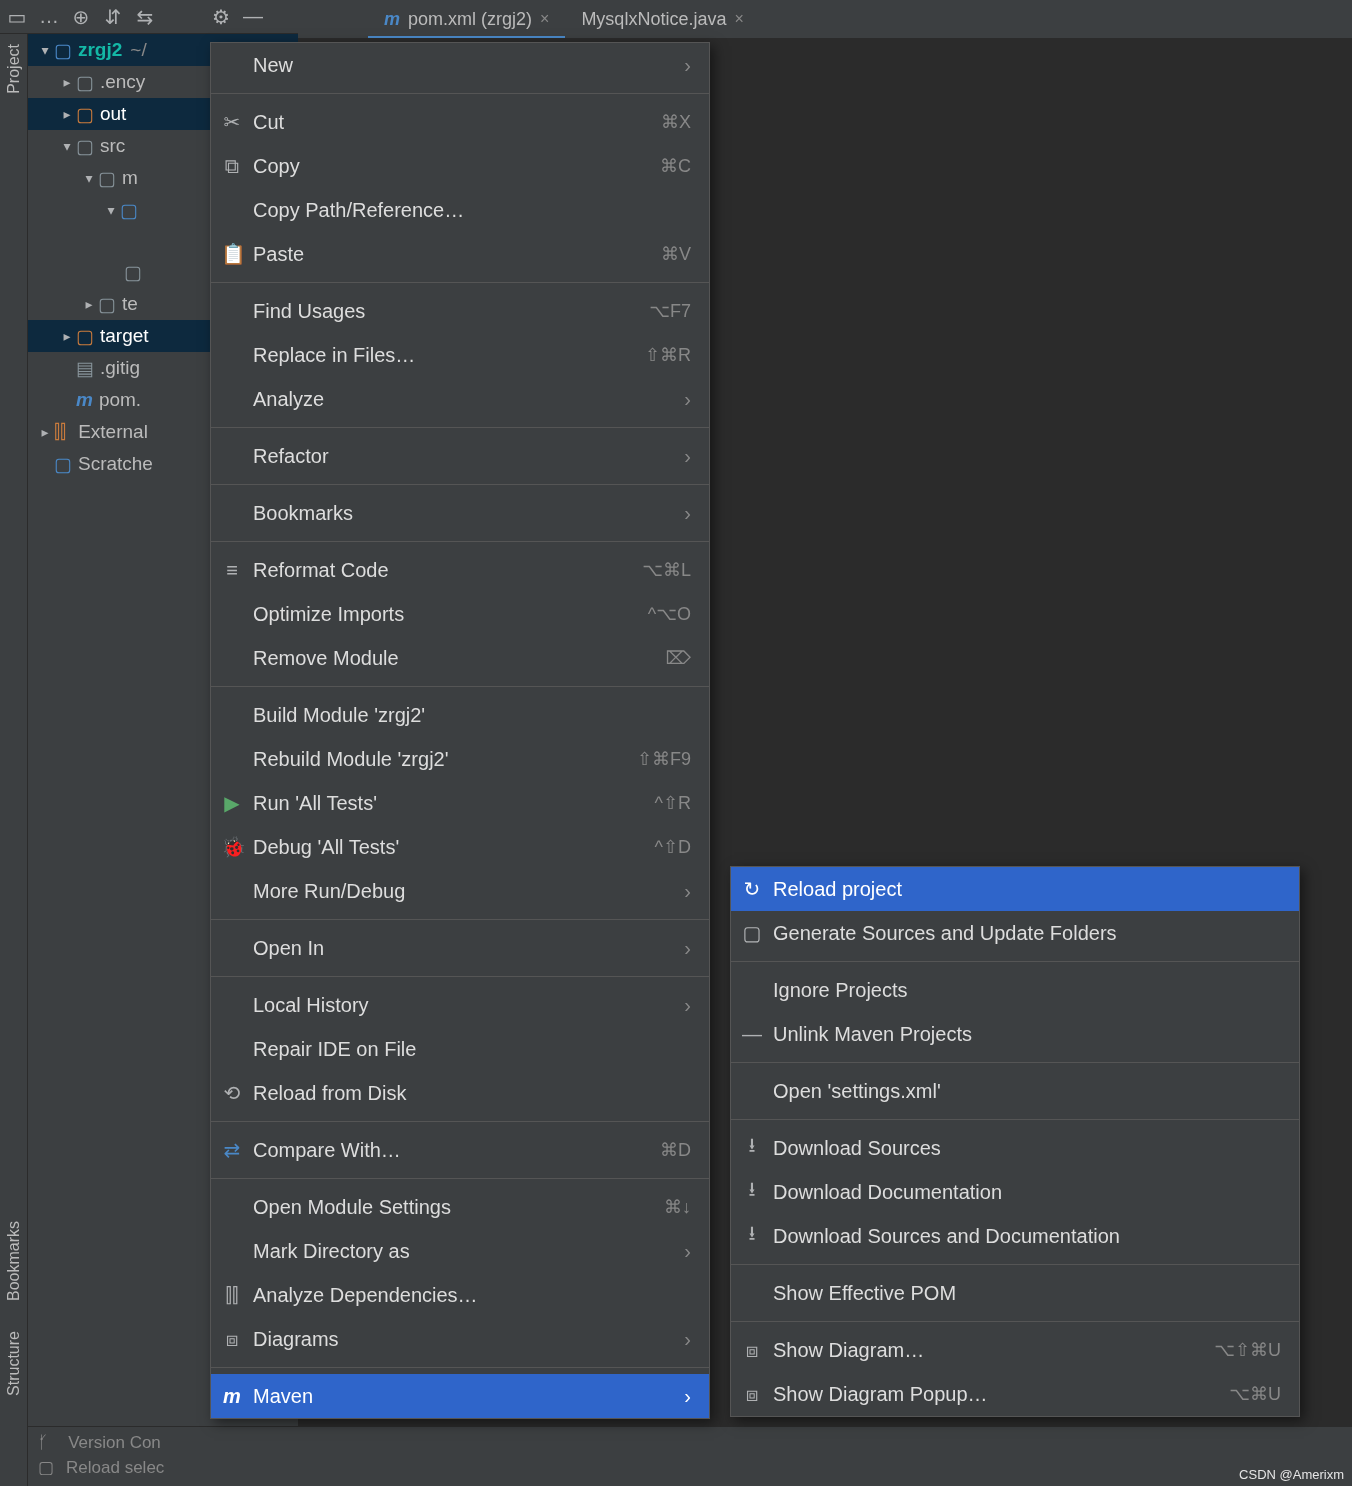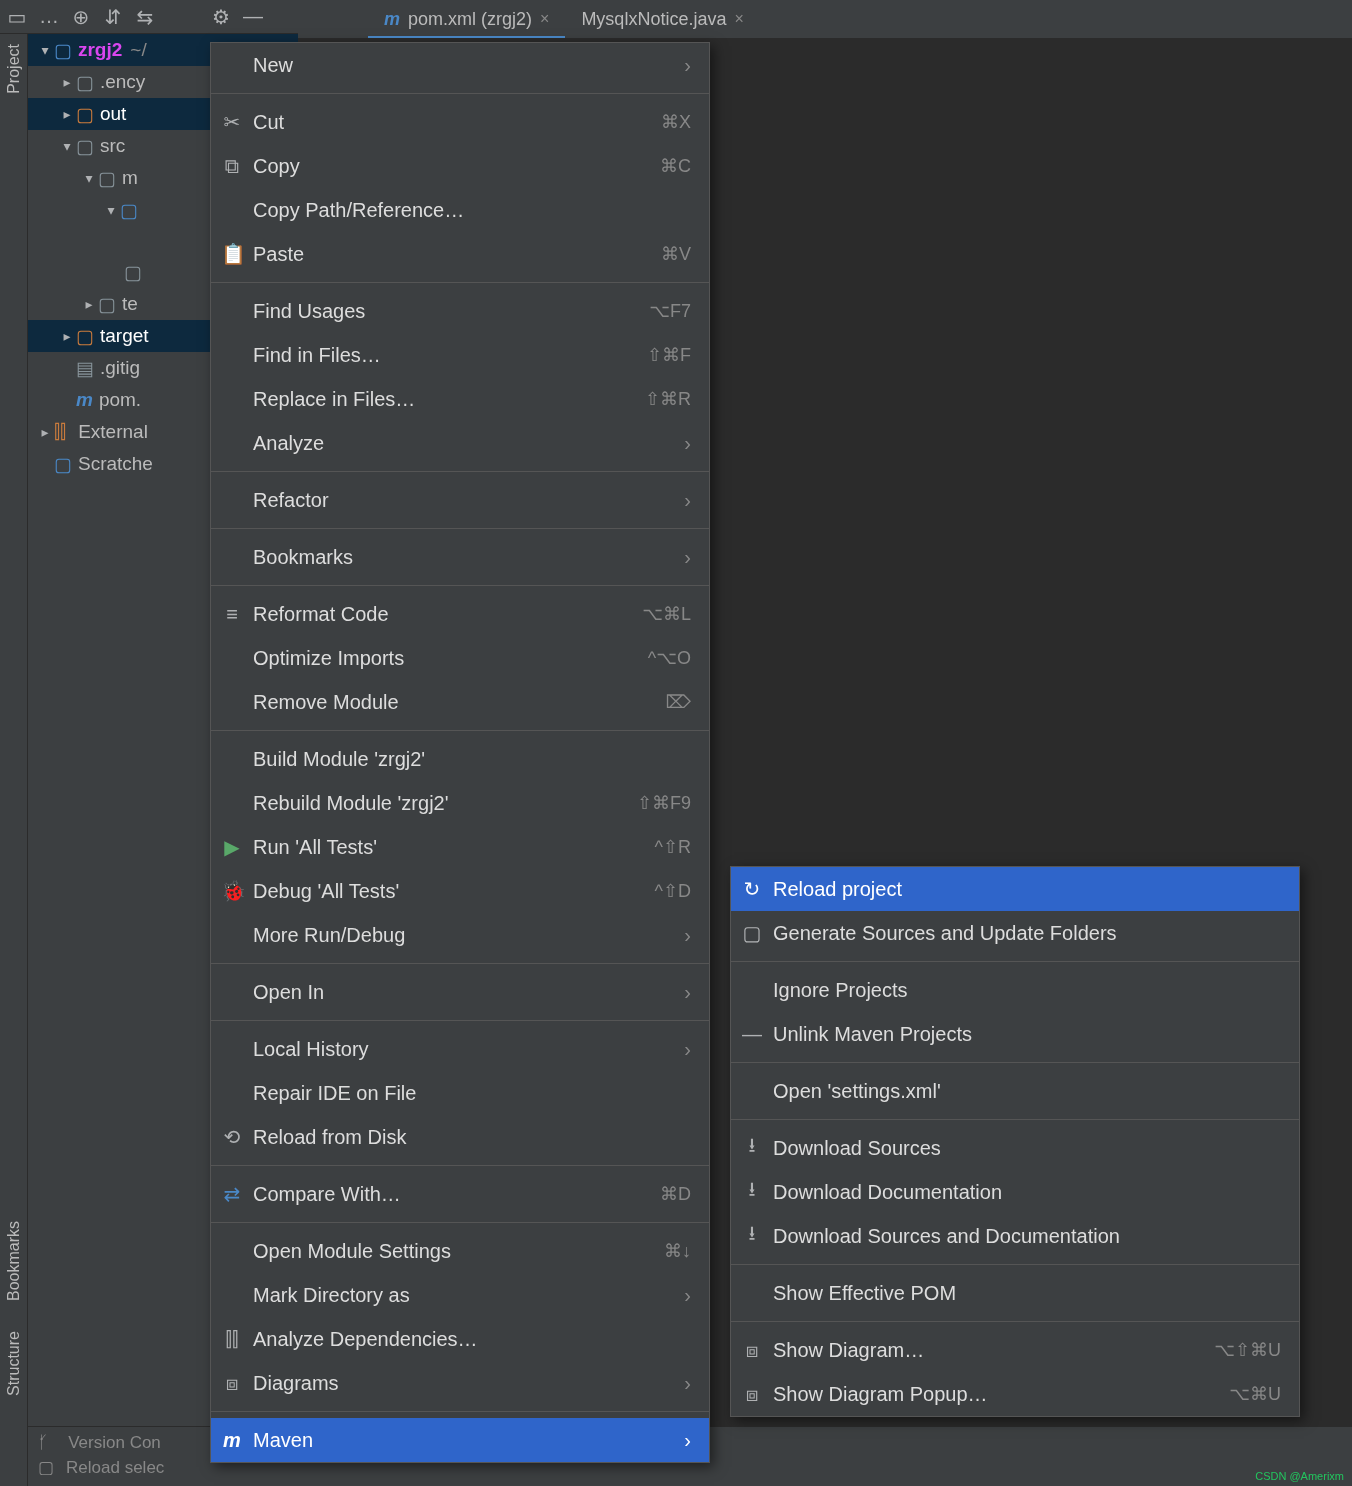--- a/index.html
+++ b/index.html
@@ -30,21 +30,21 @@
 .menu{position:absolute;background:#3C3F41;border:1px solid #555;box-shadow:4px 4px 12px rgba(0,0,0,0.5);font-size:20px;color:#DDD}
 .menu1{left:210px;top:42px;width:500px}
 .menu2{left:730px;top:866px;width:570px}
 .mi{display:flex;align-items:center;height:44px;padding:0 18px 0 42px;position:relative;cursor:pointer}
 .mi .micon{position:absolute;left:10px;width:22px;text-align:center;color:#AFB1B3}
 .mi .msc{margin-left:auto;color:#888;font-size:18px}
 .mi .sub{margin-left:auto;color:#888}
 .sep{height:1px;background:#555;margin:6px 0}
 .mi.sel{background:#2F65CA;color:#fff}
 .mi.sel .micon,.mi.sel .msc,.mi.sel .sub{color:#fff}
-.watermark{position:absolute;right:8px;bottom:4px;font-size:11px;color:#22c55e}
+.watermark{position:absolute;right:8px;bottom:4px;font-size:13px;color:#e5e5e5}
 </style>
 </head>
 <body>
 
 <div class="toolbar">
   <span class="icon">▭</span>
   <span class="icon">…</span>
   <span class="icon">⊕</span>
   <span class="icon">⇵</span>
   <span class="icon">⇆</span>
@@ -70,21 +70,21 @@
   <span style="flex:1"></span>
   <span class="vlabel">Bookmarks</span>
   <span class="vlabel">Structure</span>
   <span style="height:60px"></span>
 </div>
 
 <div class="tree">
   <div class="tree-row sel" style="padding-left:8px">
     <span class="arrow">▾</span>
     <span class="folder f-blue">▢</span>
-    <b style="color:#d946ef">zrgj2</b>
+    <b style="color:#14b8a6">zrgj2</b>
     <span style="margin-left:8px;color:#888">~/</span>
   </div>
   <div class="tree-row" style="padding-left:30px">
       <span class="arrow">▸</span>
       <span class="folder f-gray">▢</span>
       <span>.ency</span>
     </div>
   <div class="tree-row sel" style="padding-left:30px">
       <span class="arrow">▸</span>
       <span class="folder f-orange">▢</span>
@@ -190,24 +190,20 @@
       <span class="micon">📋</span>
       <span>Paste</span>
       <span class="msc">⌘V</span>
     </div>
   <div class="sep"></div>
   <div class="mi">
       <span>Find Usages</span>
       <span class="msc">⌥F7</span>
     </div>
   <div class="mi">
-      <span>Find in Files…</span>
-      <span class="msc">⇧⌘F</span>
-    </div>
-  <div class="mi">
       <span>Replace in Files…</span>
       <span class="msc">⇧⌘R</span>
     </div>
   <div class="mi">
       <span>Analyze</span>
       <span class="sub">›</span>
     </div>
   <div class="sep"></div>
   <div class="mi">
       <span>Refactor</span>

